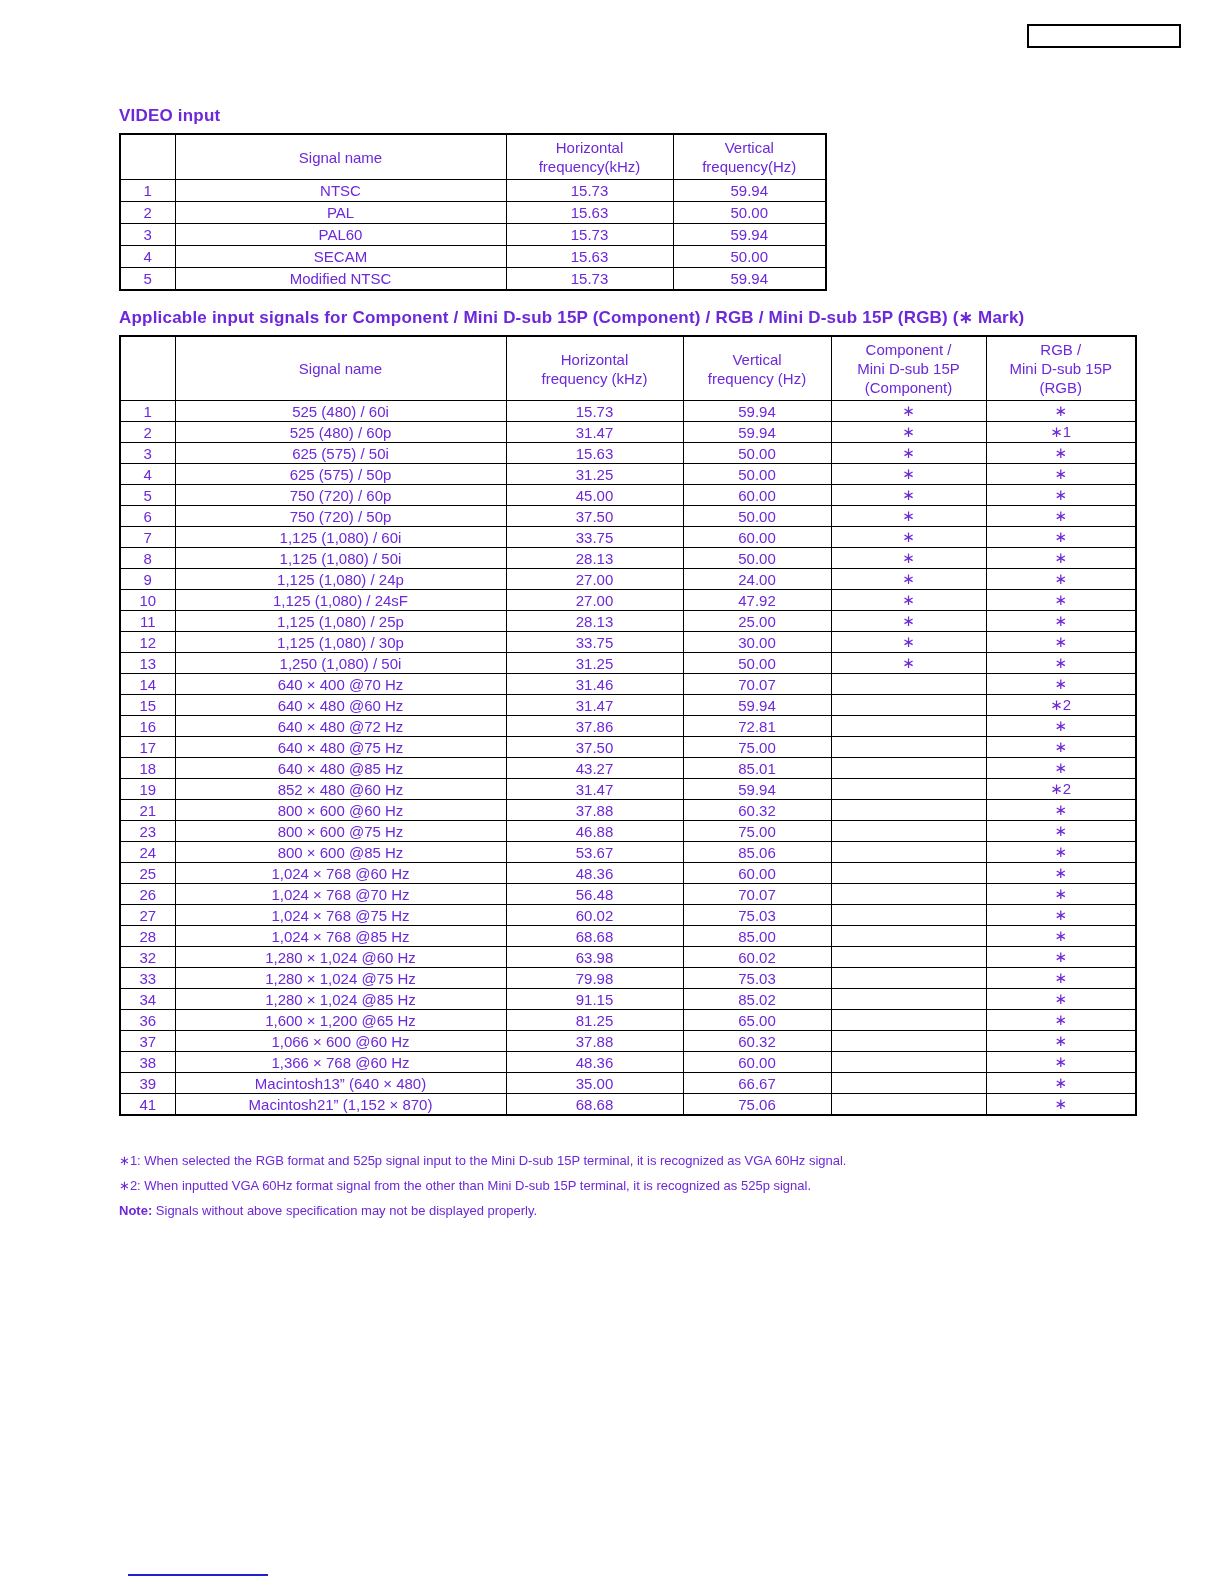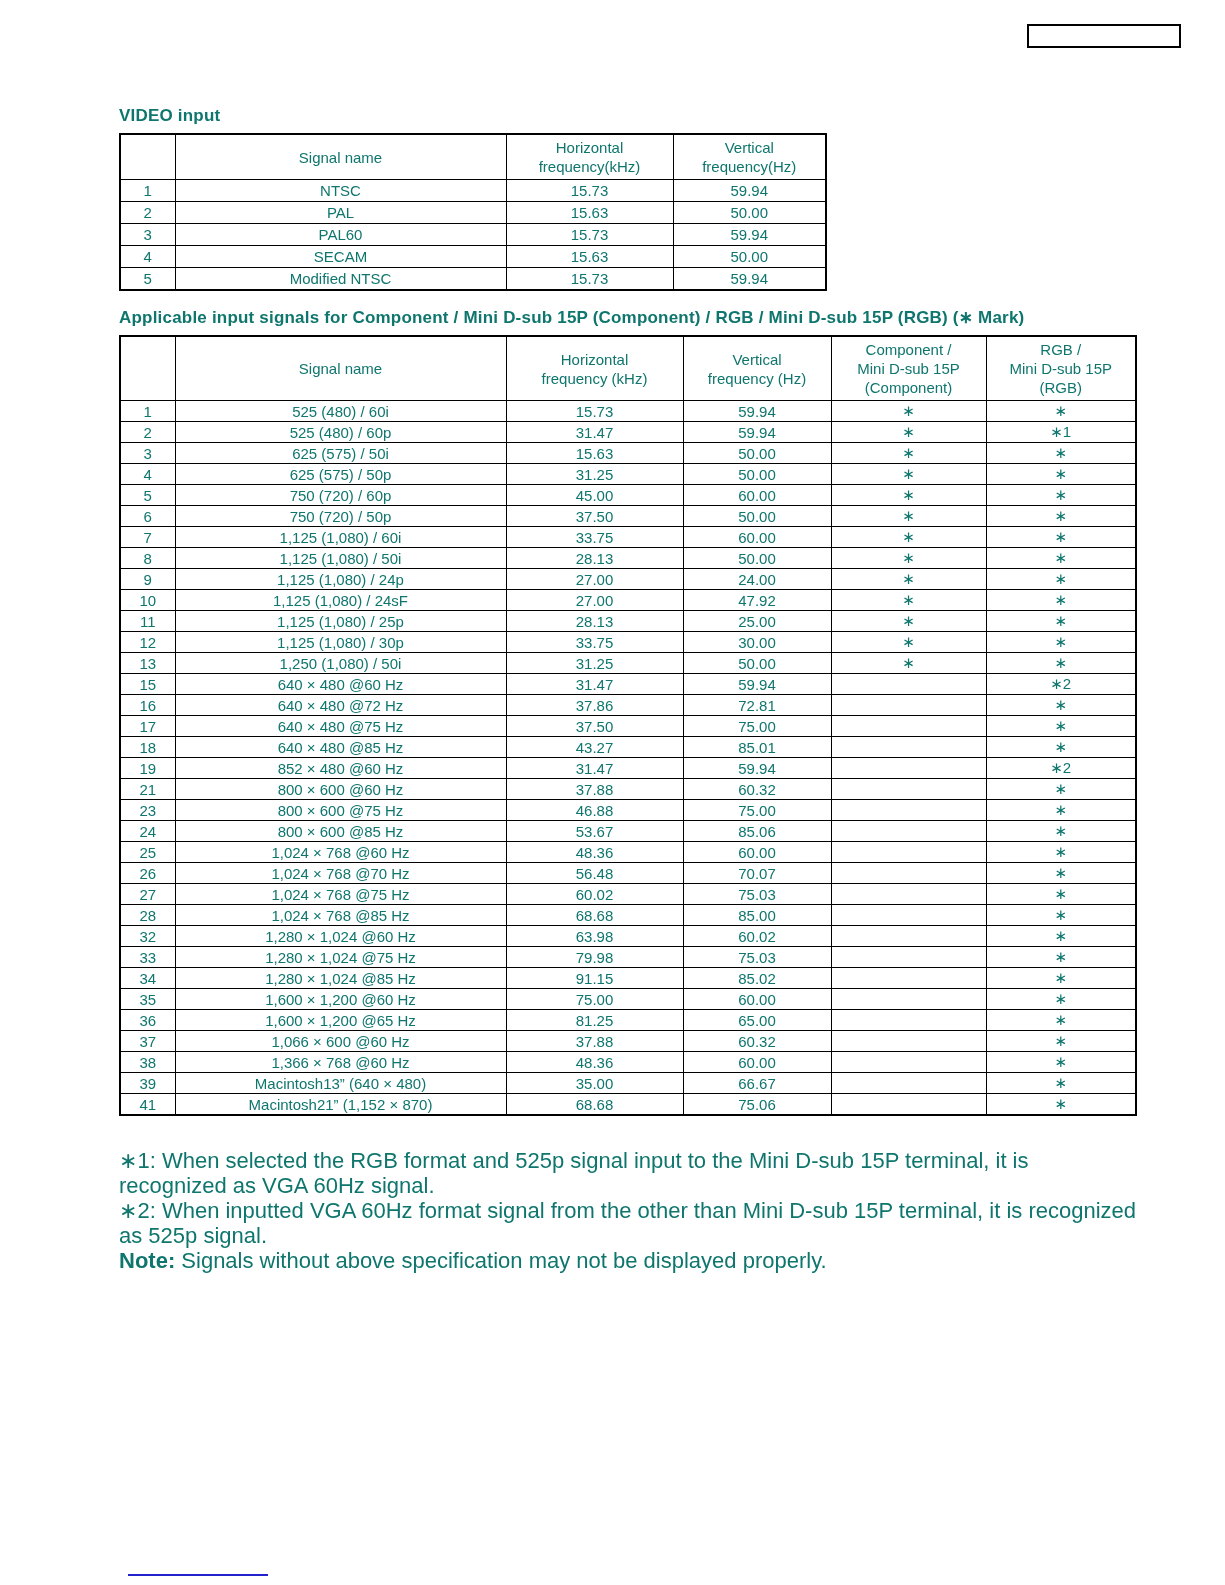--- a/index.html
+++ b/index.html
@@ -1,21 +1,21 @@
 <!DOCTYPE html>
 <html><head>
 <meta charset="utf-8">
 <style>
   html,body { margin:0; padding:0; background:#e8e8e8; }
   .page {
     position:relative;
     width:1225px; height:1585px;
     background:#ffffff;
     font-family:"Liberation Sans", sans-serif;
-    color:#0f766e;
+    color:#6d28d9;
     margin:0 auto;
     overflow:hidden;
   }
   .header-box {
     position:absolute;
     top:24px; right:44px;
     width:150px; height:20px;
     border:2px solid #000;
     background:#fff;
   }
@@ -38,21 +38,21 @@
     font-weight:normal;
     padding:0 2px;
     overflow:hidden;
     white-space:nowrap;
   }
   th { white-space:pre-line; line-height:19px; padding:3px 2px; }
   .t1 { width:706px; }
   .t1 td { height:21px; }
   .t2 { width:1016px; }
   .t2 td { height:20px; }
-  .footnotes { margin-top:32px; font-size:22px; line-height:25px; }
+  .footnotes { margin-top:32px; font-size:13px; line-height:25px; }
   .footnote { margin:0; }
   .note-label { font-weight:bold; }
   .footer-link {
     position:absolute;
     left:128px; top:1574px;
     width:140px; height:0;
     border-bottom:2px solid #2222cc;
     display:block;
   }
 </style>
@@ -244,20 +244,28 @@
           </tr>
           <tr>
             <td>13</td>
             <td>1,250 (1,080) / 50i</td>
             <td>31.25</td>
             <td>50.00</td>
             <td>∗</td>
             <td>∗</td>
           </tr>
           <tr>
+            <td>14</td>
+            <td>640 × 400 @70 Hz</td>
+            <td>31.46</td>
+            <td>70.07</td>
+            <td></td>
+            <td>∗</td>
+          </tr>
+          <tr>
             <td>15</td>
             <td>640 × 480 @60 Hz</td>
             <td>31.47</td>
             <td>59.94</td>
             <td></td>
             <td>∗2</td>
           </tr>
           <tr>
             <td>16</td>
             <td>640 × 480 @72 Hz</td>
@@ -360,28 +368,20 @@
             <td>79.98</td>
             <td>75.03</td>
             <td></td>
             <td>∗</td>
           </tr>
           <tr>
             <td>34</td>
             <td>1,280 × 1,024 @85 Hz</td>
             <td>91.15</td>
             <td>85.02</td>
-            <td></td>
-            <td>∗</td>
-          </tr>
-          <tr>
-            <td>35</td>
-            <td>1,600 × 1,200 @60 Hz</td>
-            <td>75.00</td>
-            <td>60.00</td>
             <td></td>
             <td>∗</td>
           </tr>
           <tr>
             <td>36</td>
             <td>1,600 × 1,200 @65 Hz</td>
             <td>81.25</td>
             <td>65.00</td>
             <td></td>
             <td>∗</td>

